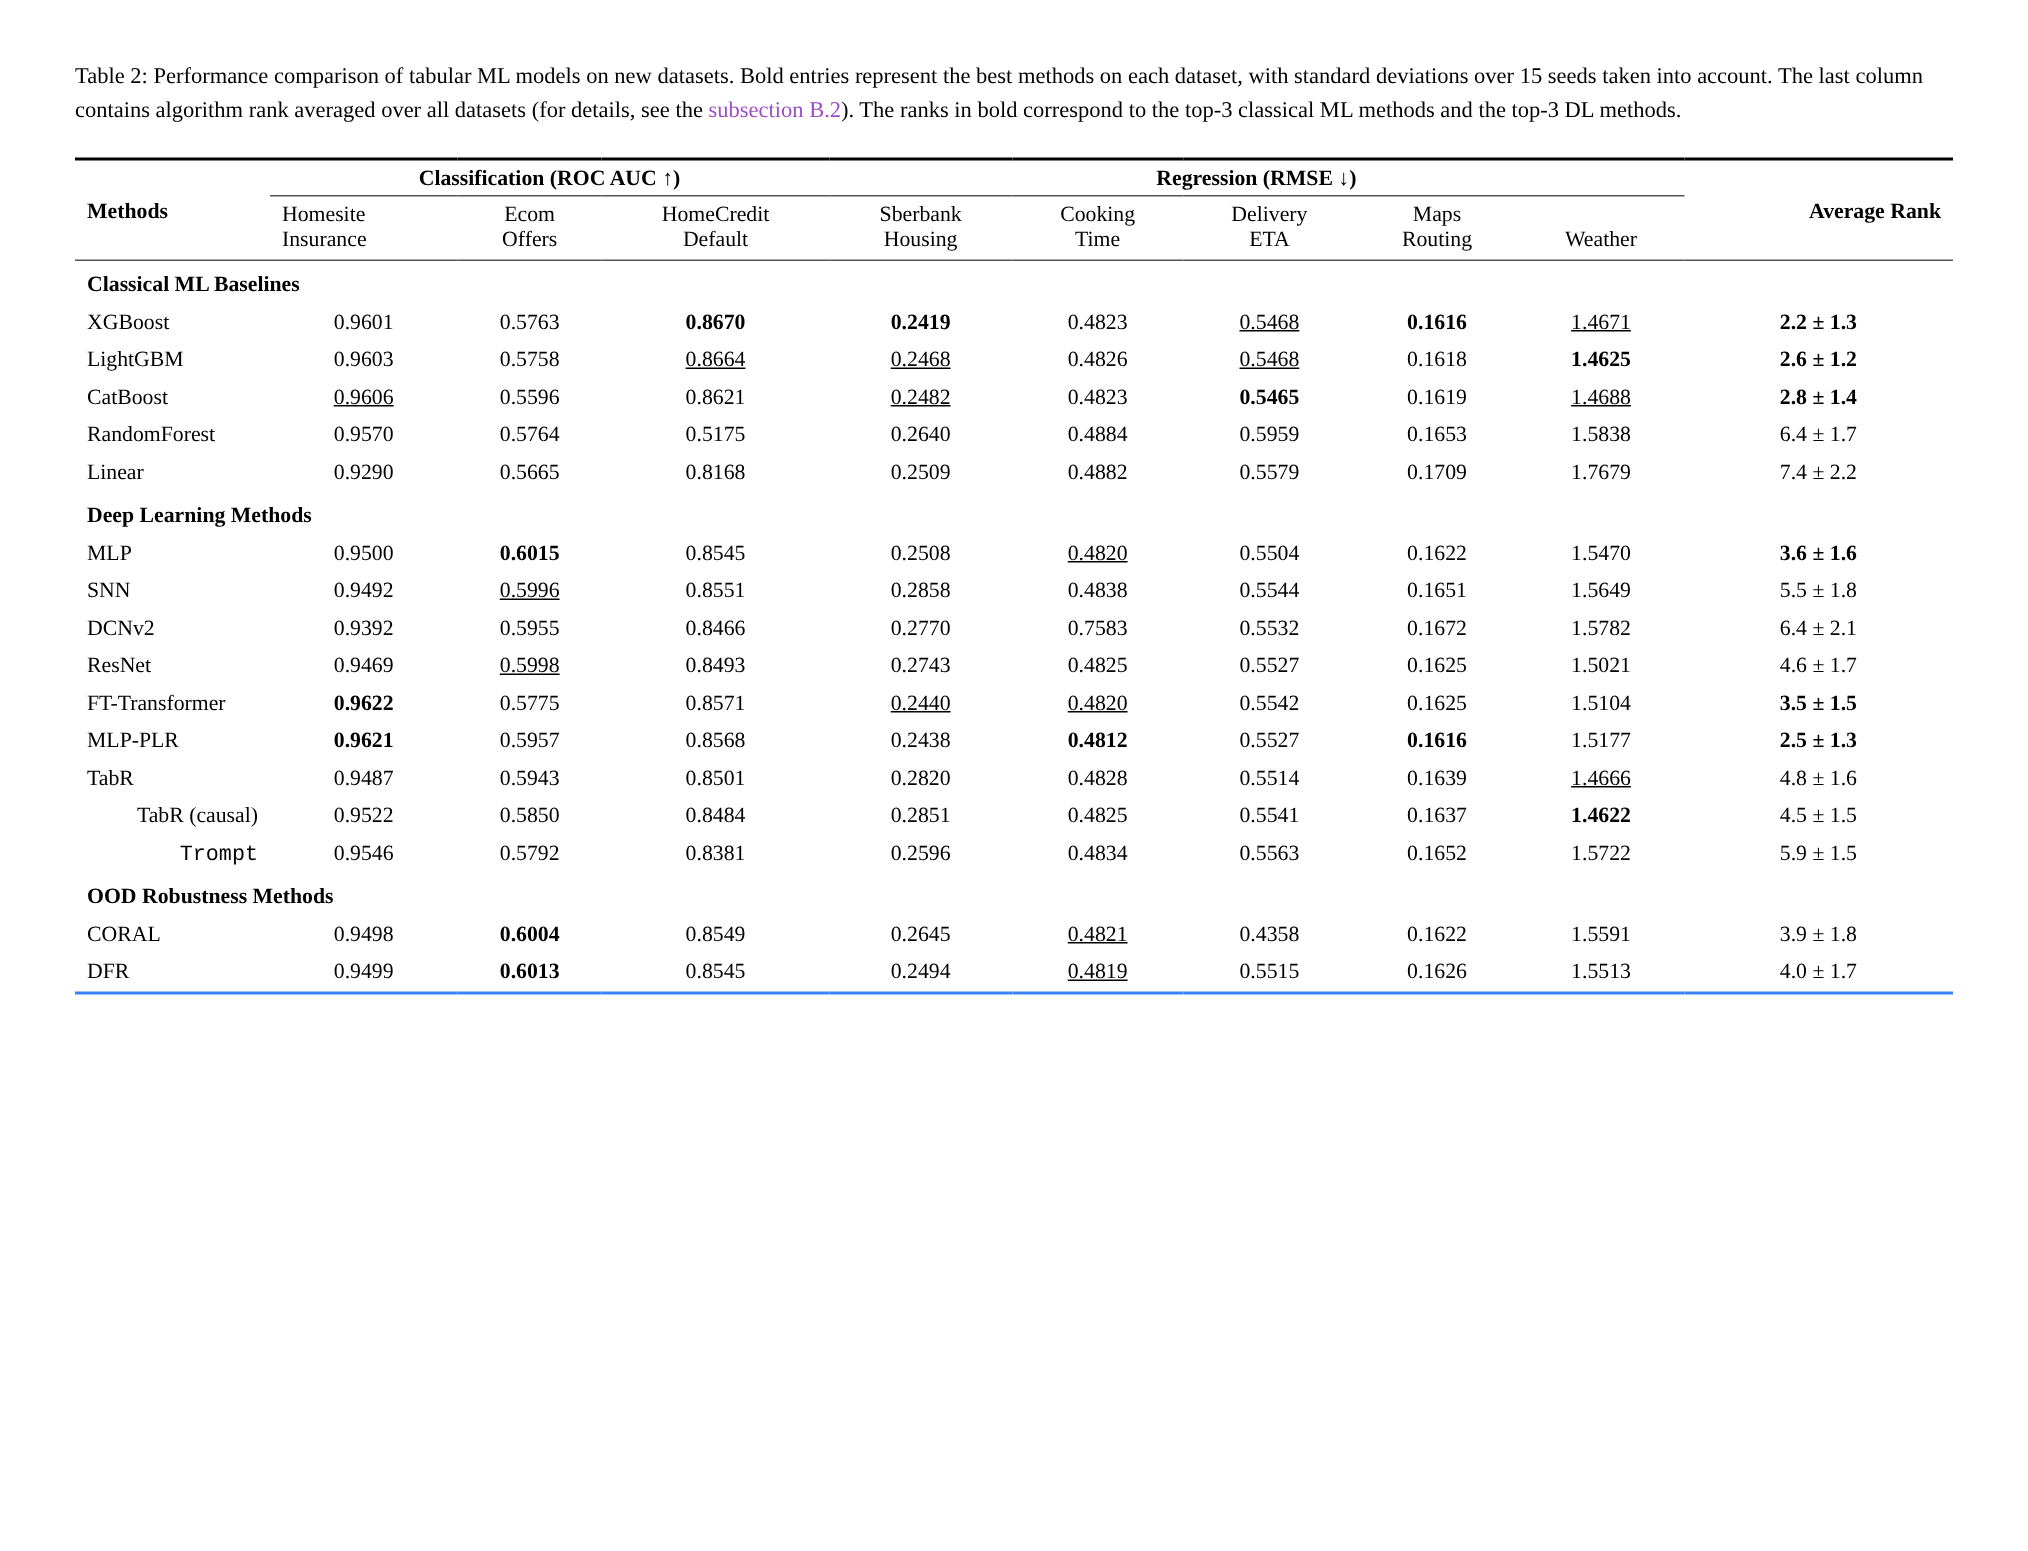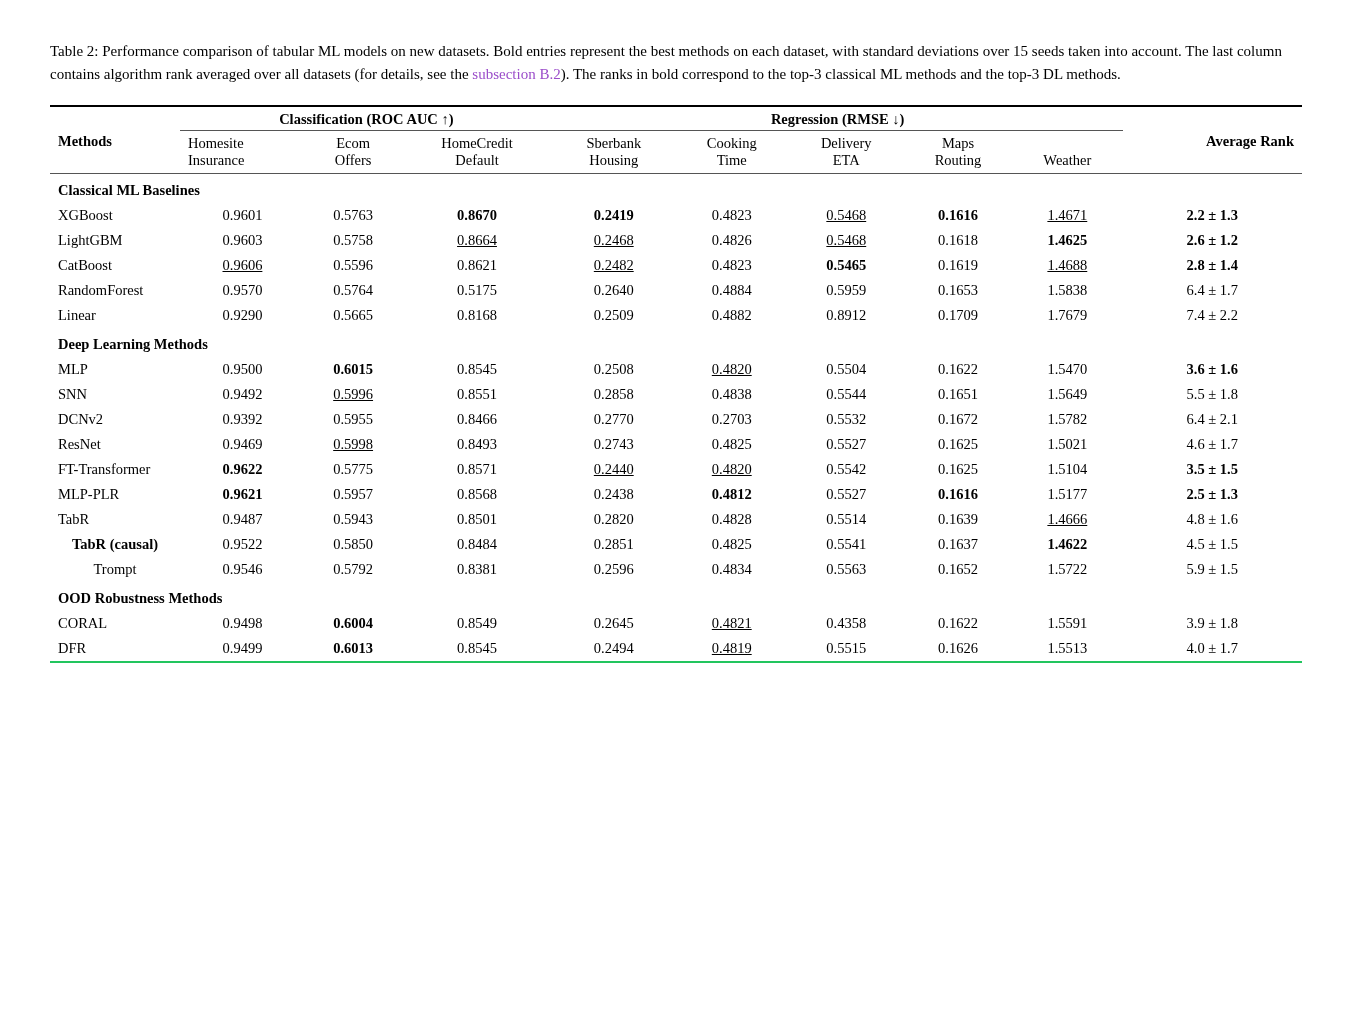--- a/index.html
+++ b/index.html
@@ -30,21 +30,21 @@
       text-align: center;
       white-space: nowrap;
     }
     thead tr th:first-child, tbody tr td:first-child {
       text-align: left;
     }
     .top-border {
       border-top: 2px solid #000;
     }
     .bottom-border {
-      border-bottom: 2px solid #22c55e;
+      border-bottom: 2px solid #3b82f6;
     }
     .mid-border {
       border-bottom: 1px solid #555;
     }
     .section-header td {
       font-weight: bold;
       text-align: left;
       padding-top: 8px;
       padding-bottom: 4px;
     }
@@ -142,21 +142,21 @@
         <td>1.5838</td>
         <td>6.4 ± 1.7</td>
       </tr>
       <tr>
         <td style="text-align: left;">Linear</td>
         <td>0.9290</td>
         <td>0.5665</td>
         <td>0.8168</td>
         <td>0.2509</td>
         <td>0.4882</td>
-        <td>0.8912</td>
+        <td>0.5579</td>
         <td>0.1709</td>
         <td>1.7679</td>
         <td>7.4 ± 2.2</td>
       </tr>
       <tr class="section-header">
         <td colspan="10">Deep Learning Methods</td>
       </tr>
       <tr>
         <td style="text-align: left;">MLP</td>
         <td>0.9500</td>
@@ -180,21 +180,21 @@
         <td>0.1651</td>
         <td>1.5649</td>
         <td>5.5 ± 1.8</td>
       </tr>
       <tr>
         <td style="text-align: left;">DCNv2</td>
         <td>0.9392</td>
         <td>0.5955</td>
         <td>0.8466</td>
         <td>0.2770</td>
-        <td>0.2703</td>
+        <td>0.7583</td>
         <td>0.5532</td>
         <td>0.1672</td>
         <td>1.5782</td>
         <td>6.4 ± 2.1</td>
       </tr>
       <tr>
         <td style="text-align: left;">ResNet</td>
         <td>0.9469</td>
         <td class="underline">0.5998</td>
         <td>0.8493</td>
@@ -235,33 +235,33 @@
         <td>0.5943</td>
         <td>0.8501</td>
         <td>0.2820</td>
         <td>0.4828</td>
         <td>0.5514</td>
         <td>0.1639</td>
         <td class="underline">1.4666</td>
         <td>4.8 ± 1.6</td>
       </tr>
       <tr>
-        <td style="text-align: center; font-weight: bold;">TabR (causal)</td>
+        <td style="text-align: right;">TabR (causal)</td>
         <td>0.9522</td>
         <td>0.5850</td>
         <td>0.8484</td>
         <td>0.2851</td>
         <td>0.4825</td>
         <td>0.5541</td>
         <td>0.1637</td>
         <td class="bold">1.4622</td>
         <td>4.5 ± 1.5</td>
       </tr>
       <tr>
-        <td style="text-align: center;">Trompt</td>
+        <td style="text-align: right; font-family: Liberation Mono, monospace;">Trompt</td>
         <td>0.9546</td>
         <td>0.5792</td>
         <td>0.8381</td>
         <td>0.2596</td>
         <td>0.4834</td>
         <td>0.5563</td>
         <td>0.1652</td>
         <td>1.5722</td>
         <td>5.9 ± 1.5</td>
       </tr>

